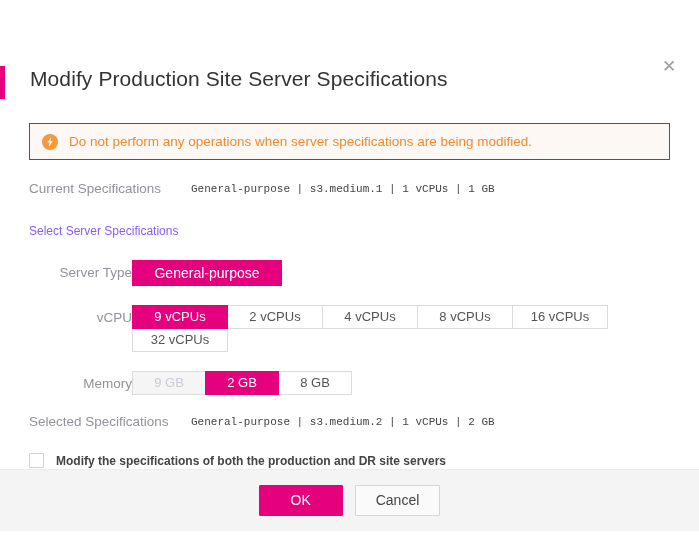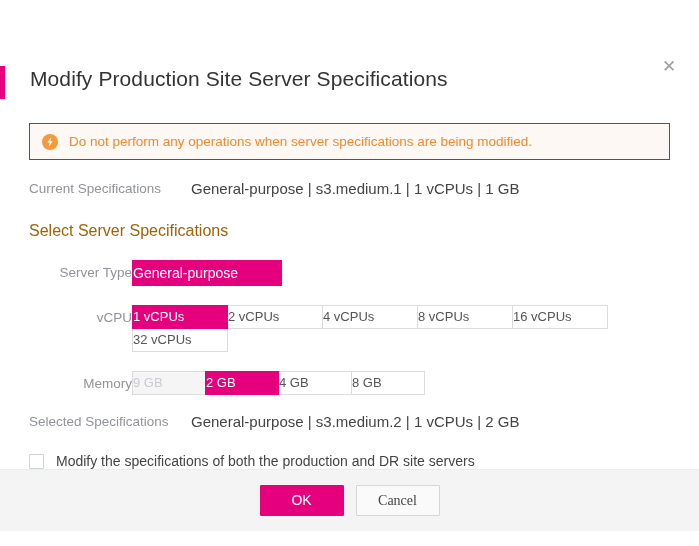--- a/index.html
+++ b/index.html
@@ -106,50 +106,51 @@
 
   .row-label {
     font-size: 13.5px;
     color: #909399;
     line-height: 20px;
     flex: 0 0 auto;
   }
   .row-label.w1 { width: 162px; }
   .row-label.w2 { width: 103px; text-align: right; }
   .row-value {
-    font-size: 15px;
+    font-size: 11px;
     color: #444444;
     line-height: 20px;
+    font-family: Liberation Mono, monospace;
   }
 
   .section-title {
     margin-top: 22px;
-    font-size: 16px;
-    color: #a16207;
+    font-size: 12px;
+    color: #8b5cf6;
     line-height: 20px;
   }
 
   .choice-row {
     display: flex;
     align-items: flex-start;
     margin-top: 19px;
   }
   .choice-row .row-label {
     padding-top: 3px;
   }
 
   .btn-group {
     display: flex;
     flex-wrap: wrap;
   }
   .opt {
     box-sizing: border-box;
     height: 24px;
     line-height: 22px;
-    text-align: left;
+    text-align: center;
     font-size: 13px;
     color: #555555;
     background: #ffffff;
     border: 1px solid #dcdcdc;
     margin-left: -1px;
     cursor: pointer;
     user-select: none;
     white-space: nowrap;
   }
   .opt:first-child { margin-left: 0; }
@@ -192,24 +193,25 @@
     width: 15px;
     height: 15px;
     border: 1px solid #cfd2d6;
     background: #ffffff;
     border-radius: 1px;
     cursor: pointer;
     flex: 0 0 15px;
   }
   .check-label {
     margin-left: 12px;
-    font-size: 14px;
+    font-size: 12px;
     color: #444444;
     cursor: pointer;
     user-select: none;
+    font-weight: bold;
   }
 
   
   .dlg-footer {
     flex: 0 0 61px;
     height: 61px;
     background: #f4f4f5;
     border-top: 1px solid #ececec;
     display: flex;
     align-items: center;
@@ -230,21 +232,20 @@
   }
   .fbtn.primary {
     background: #e5007d;
     border: 1px solid #e5007d;
     color: #ffffff;
   }
   .fbtn.secondary {
     background: #fafafa;
     border: 1px solid #d6d6d6;
     color: #444444;
-    font-family: Liberation Serif, serif;
   }
 </style>
 </head>
 <body>
 
 <div class="dialog">
 
   <div class="dlg-header">
     <div class="accent-bar"></div>
     <div class="dlg-title">Modify Production Site Server Specifications</div>
@@ -272,35 +273,34 @@
     <div class="choice-row">
       <span class="row-label w2">Server Type</span>
       <div class="btn-group servertype-group">
         <div class="opt selected">General-purpose</div>
       </div>
     </div>
 
     <div class="choice-row">
       <span class="row-label w2">vCPU</span>
       <div class="btn-group vcpu-group">
-        <div class="opt selected">1 vCPUs</div>
+        <div class="opt selected">9 vCPUs</div>
         <div class="opt">2 vCPUs</div>
         <div class="opt">4 vCPUs</div>
         <div class="opt">8 vCPUs</div>
         <div class="opt">16 vCPUs</div>
         <div class="opt wrap-start">32 vCPUs</div>
       </div>
     </div>
 
     <div class="choice-row">
       <span class="row-label w2">Memory</span>
       <div class="btn-group mem-group">
         <div class="opt disabled">9 GB</div>
         <div class="opt selected">2 GB</div>
-        <div class="opt">4 GB</div>
         <div class="opt">8 GB</div>
       </div>
     </div>
 
     <div class="spec-row row-selected">
       <span class="row-label w1">Selected Specifications</span>
       <span class="row-value">General-purpose | s3.medium.2 | 1 vCPUs | 2 GB</span>
     </div>
 
     <div class="check-row">

